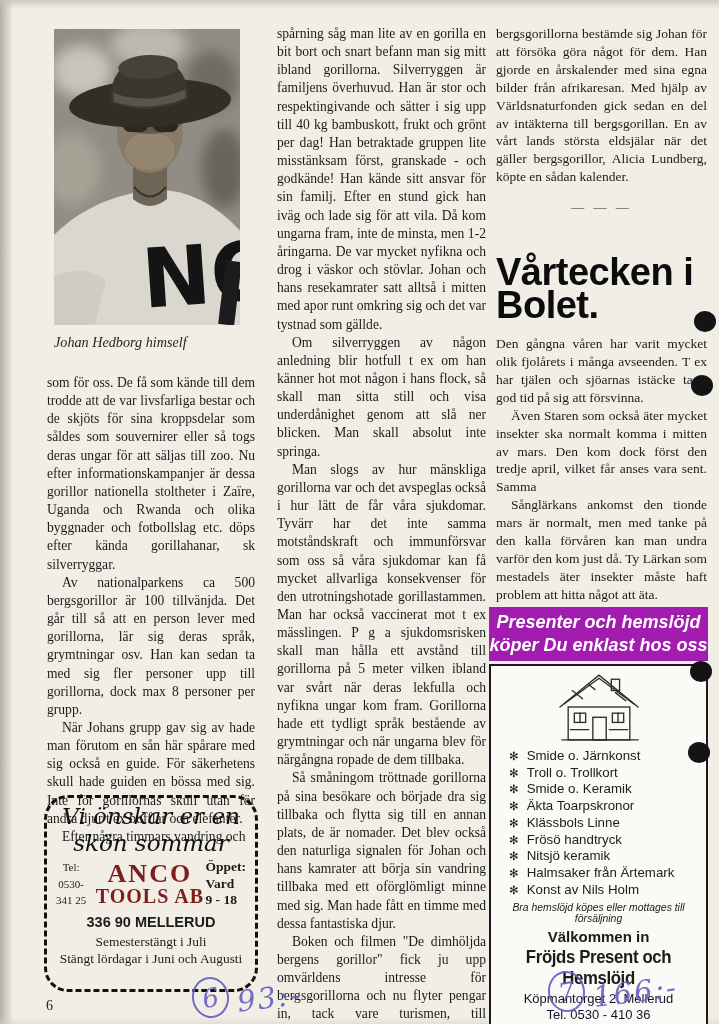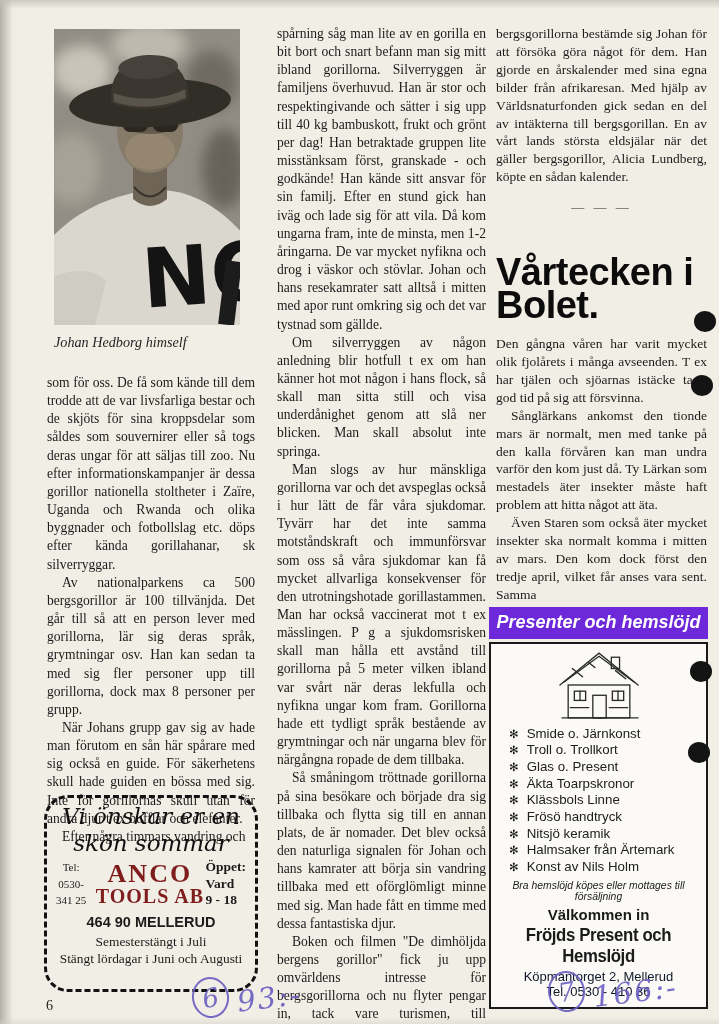--- a/index.html
+++ b/index.html
@@ -37,21 +37,21 @@
   .anco-tel{font-size:11px;line-height:16.5px;text-align:center;}
   .anco-name{font-family:Liberation Serif, serif;font-weight:bold;color:#7f1d1d;margin-left:8px;}
   .anco-name .l1{font-size:26px;line-height:25px;letter-spacing:2px;display:block;}
   .anco-name .l2{font-size:20px;line-height:21px;letter-spacing:1px;display:block;}
   .anco-hours{font-weight:bold;font-size:13.5px;line-height:16.5px;text-align:left;}
   .anco-addr{font-family:"Liberation Sans",sans-serif;font-weight:bold;font-size:14.5px;margin-top:5px;}
   .anco-note{font-size:13.4px;line-height:17.5px;margin-top:3px;}
 
   
   .frojds{position:absolute;left:489px;top:607px;width:219px;}
-  .frojds-header{background:#6d28d9;color:#fff;font-family:"Liberation Sans",sans-serif;
+  .frojds-header{background:#a21caf;color:#fff;font-family:"Liberation Sans",sans-serif;
         font-style:italic;font-weight:bold;font-size:18px;line-height:22.5px;text-align:center;
         padding:4px 0 5px;}
   .frojds-body{border:2.5px solid #1a1a1a;border-top:2.5px solid #1a1a1a;background:#fbfaf6;
         margin-top:3px;padding:4px 6px 7px;box-sizing:border-box;}
   .frojds-house{display:block;margin:0 auto;width:98px;height:74px;}
   .frojds-list{list-style:none;margin:4px 0 0;padding:0 0 0 12px;
         font-family:"Liberation Sans",sans-serif;font-size:13.3px;line-height:15.7px;color:#202020;}
   .frojds-list li{display:flex;gap:8px;align-items:baseline;}
   .frojds-list .bullet{font-size:11.5px;color:#111;}
   .frojds-note{font-family:"Liberation Sans",sans-serif;font-style:italic;font-size:10.4px;
@@ -144,22 +144,22 @@
   </div>
 
   <div class="col col-right">
     <p>bergsgorillorna bestämde sig Johan för att försöka göra något för dem. Han gjorde en årskalender med sina egna bilder från afrikaresan. Med hjälp av Världsnaturfonden gick sedan en del av intäkterna till bergsgorillan. En av vårt lands största eldsjälar när det gäller bergsgorillor, Alicia Lundberg, köpte en sådan kalender.</p>
     <div class="divider">— — —</div>
     <h2 class="section-title">
       <span>Vårtecken i</span><br>
       <span>Bolet.</span>
     </h2>
     <p>Den gångna våren har varit mycket olik fjolårets i många avseenden. T ex har tjälen och sjöarnas istäcke tagit god tid på sig att försvinna.</p>
+    <p class="indent">Även Staren som också äter mycket insekter ska normalt komma i mitten av mars. Den kom dock först den tredje april, vilket får anses vara sent. Samma</p>
     <p class="indent">Sånglärkans ankomst den tionde mars är normalt, men med tanke på den kalla förvåren kan man undra varför den kom just då. Ty Lärkan som mestadels äter insekter måste haft problem att hitta något att äta.</p>
-    <p class="indent">Även Staren som också äter mycket insekter ska normalt komma i mitten av mars. Den kom dock först den tredje april, vilket får anses vara sent. Samma</p>
     <div class="continuation">forts. sida 19</div>
   </div>
 
   <div class="anco">
     <div class="anco-greeting">
       <span>Vi önskar er en</span><br>
       <span>skön sommar</span>
     </div>
     <div class="anco-row">
       <div class="anco-tel">
@@ -170,30 +170,31 @@
       <div class="anco-name">
         <span class="l1">ANCO</span>
         <span class="l2">TOOLS AB</span>
       </div>
       <div class="anco-hours">
         <span>Öppet:</span><br>
         <span>Vard</span><br>
         <span>9 - 18</span>
       </div>
     </div>
-    <div class="anco-addr">464 90 MELLERUD</div>
+    <div class="anco-addr">336 90 MELLERUD</div>
     <div class="anco-note">
       <span>Semesterstängt i Juli</span><br>
       <span>Stängt lördagar i Juni och Augusti</span>
     </div>
   </div>
 
   <div class="frojds">
     <div class="frojds-header">
       <span>Presenter och hemslöjd</span><br>
+      <span>köper Du enklast hos oss</span>
     </div>
     <div class="frojds-body">
       <svg class="frojds-house" viewBox="0 0 92 72" fill="none" stroke="#2c2c2c" stroke-width="1.3" stroke-linecap="round">
         <polyline points="8,36 46,5 84,36"></polyline>
         <polyline points="12,33 46,8 80,33"></polyline>
         <rect x="58" y="9" width="8" height="11"></rect>
         <rect x="16" y="36" width="60" height="32"></rect>
         <rect x="40" y="46" width="13" height="22"></rect>
         <rect x="22" y="42" width="11" height="9"></rect>
         <rect x="59" y="42" width="11" height="9"></rect>
@@ -210,21 +211,21 @@
         <li>
             <span class="bullet">✻</span>
             <span>Smide o. Järnkonst</span>
           </li>
         <li>
             <span class="bullet">✻</span>
             <span>Troll o. Trollkort</span>
           </li>
         <li>
             <span class="bullet">✻</span>
-            <span>Glas o. Present</span>
+            <span>Smide o. Keramik</span>
           </li>
         <li>
             <span class="bullet">✻</span>
             <span>Äkta Toarpskronor</span>
           </li>
         <li>
             <span class="bullet">✻</span>
             <span>Klässbols Linne</span>
           </li>
         <li>

